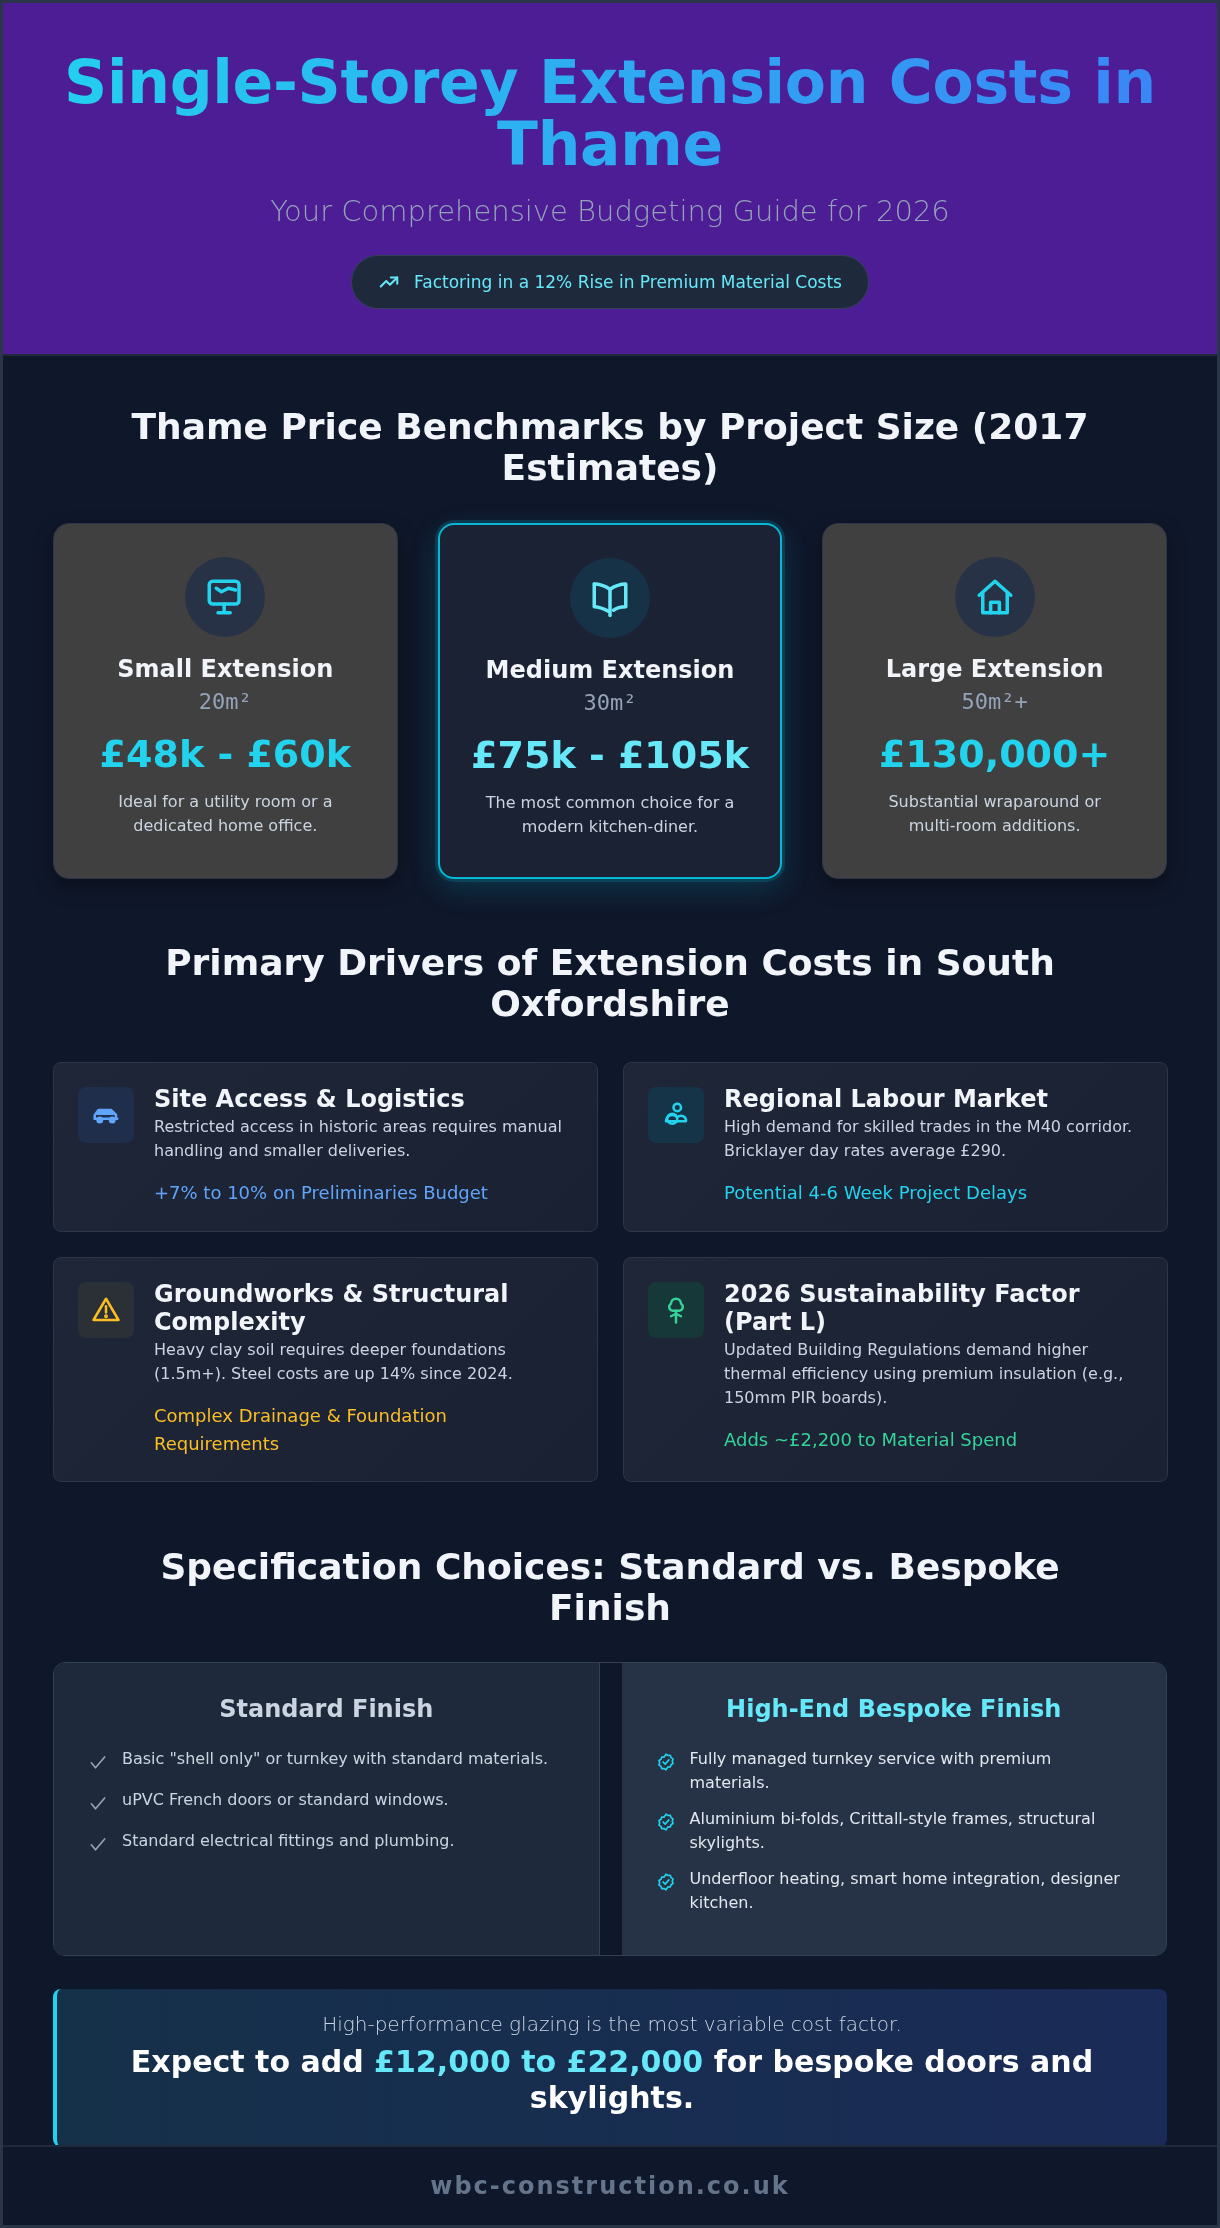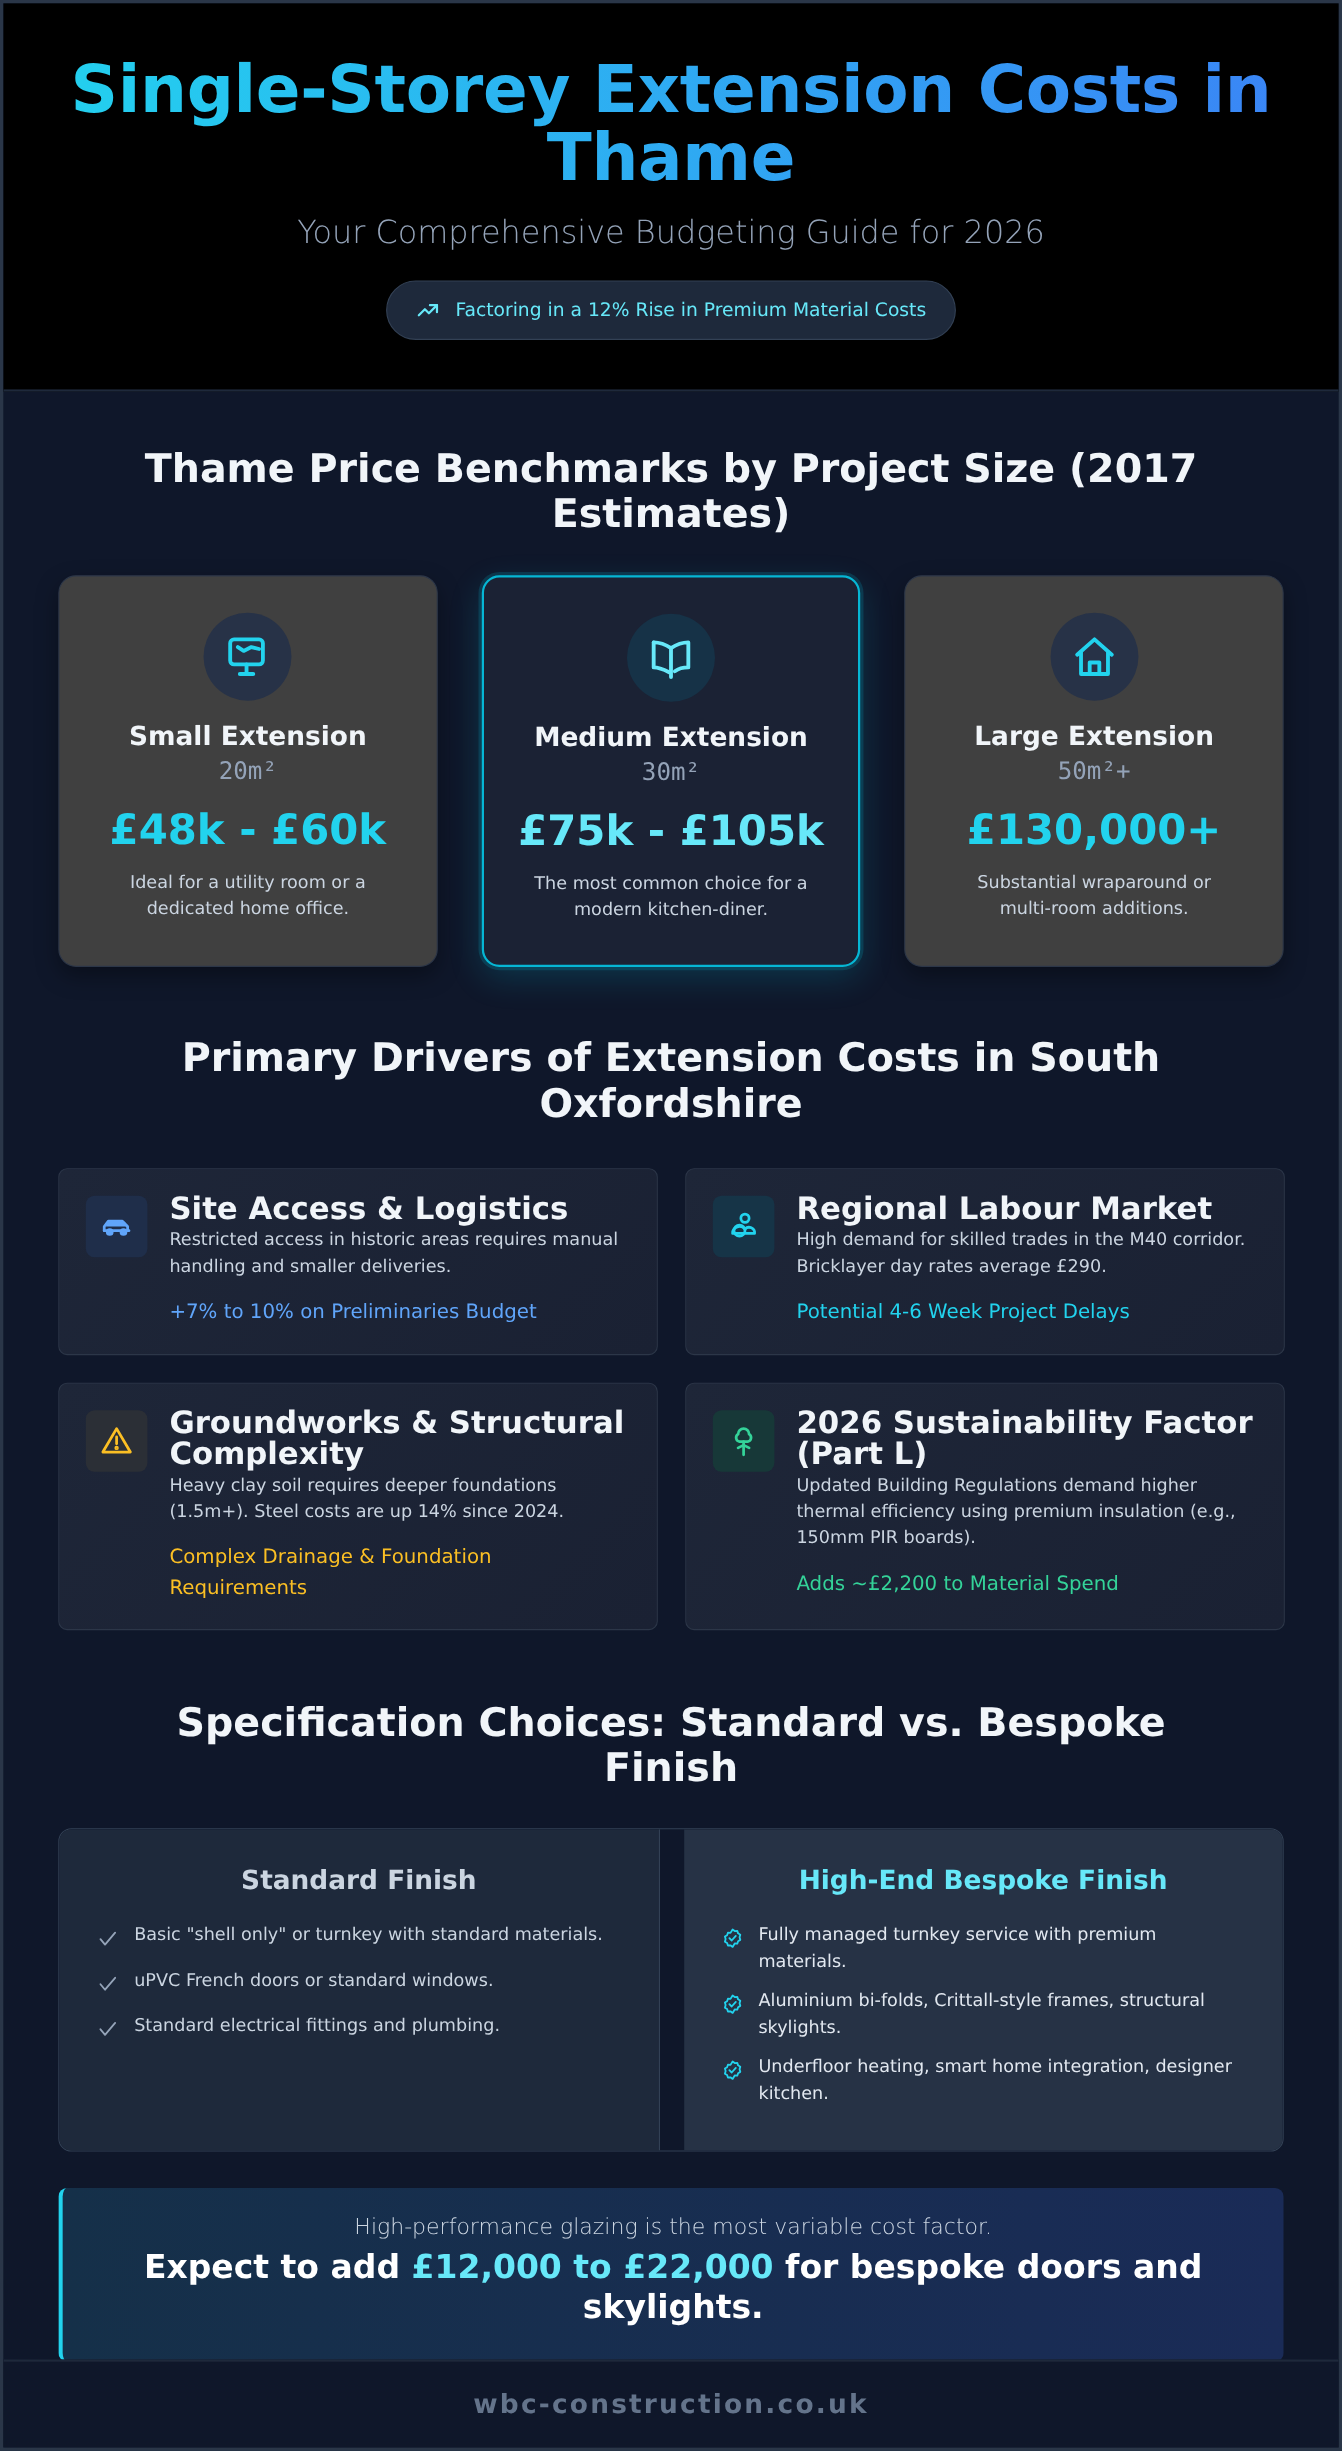--- a/index.html
+++ b/index.html
@@ -4,21 +4,21 @@
 <style>
   * { box-sizing: border-box; margin: 0; padding: 0; }
   html, body { width: 1220px; height: 2228px; background: #2a3648; }
   body { font-family: "DejaVu Sans", sans-serif; color: #e2e8f0; }
   .frame {
     position: absolute; left: 3px; top: 3px; width: 1214px; height: 2222px;
     background: #0f172a; overflow: hidden;
   }
   header.hero {
     height: 353px; border-bottom: 2px solid #1e293b;
-    background: #000000;
+    background: #4c1d95;
     text-align: center; padding-top: 48px;
   }
   .hero-title {
     font-size: 60px; font-weight: bold; line-height: 62px;
     background: linear-gradient(90deg, #22d3ee 0%, #3b82f6 100%);
     -webkit-background-clip: text; background-clip: text; color: transparent;
     padding: 0 60px; letter-spacing: -0.3px;
   }
   .hero-sub {
     margin-top: 16px; font-size: 29px; font-weight: 300; color: #94a3b8; line-height: 40px;
@@ -72,21 +72,21 @@
   .driver-card.r2 { height: 225px; }
   .driver-icon {
     flex: 0 0 56px; height: 56px; border-radius: 8px;
     display: flex; align-items: center; justify-content: center;
   }
   .driver-icon svg { width: 30px; height: 30px; }
   .di-blue { background: #1f2e4a; }
   .di-cyan { background: #163447; }
   .di-amber { background: #2b2f36; }
   .di-green { background: #173838; }
-  .driver-title { font-size: 28px; font-weight: bold; color: #f1f5f9; line-height: 28px; margin-top: -2px; }
+  .driver-title { font-size: 24px; font-weight: bold; color: #f1f5f9; line-height: 28px; margin-top: -2px; }
   .driver-desc { margin-top: 2px; font-size: 16px; line-height: 24px; color: #cbd5e1; }
   .driver-impact { margin-top: 16px; font-size: 18px; font-weight: normal; line-height: 28px; }
   .imp-blue { color: #60a5fa; }
   .imp-cyan { color: #22d3ee; }
   .imp-amber { color: #fbbf24; }
   .imp-green { color: #34d399; }
 
   .sec-spec { padding-top: 64px; }
   .spec-box {
     display: flex; margin: 34px 50px 0; height: 294px;

